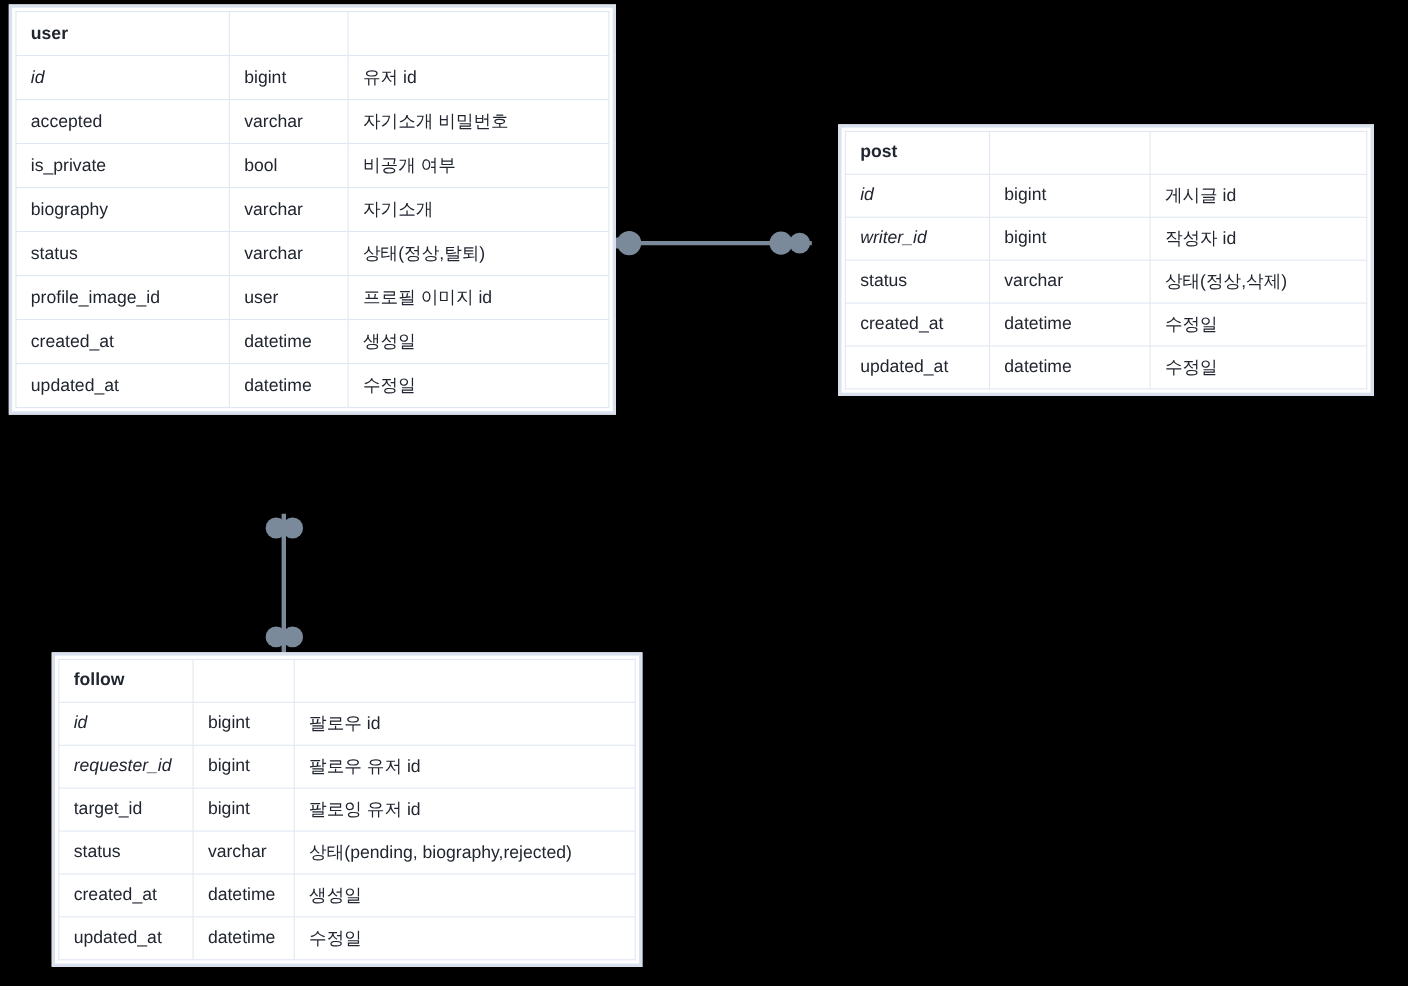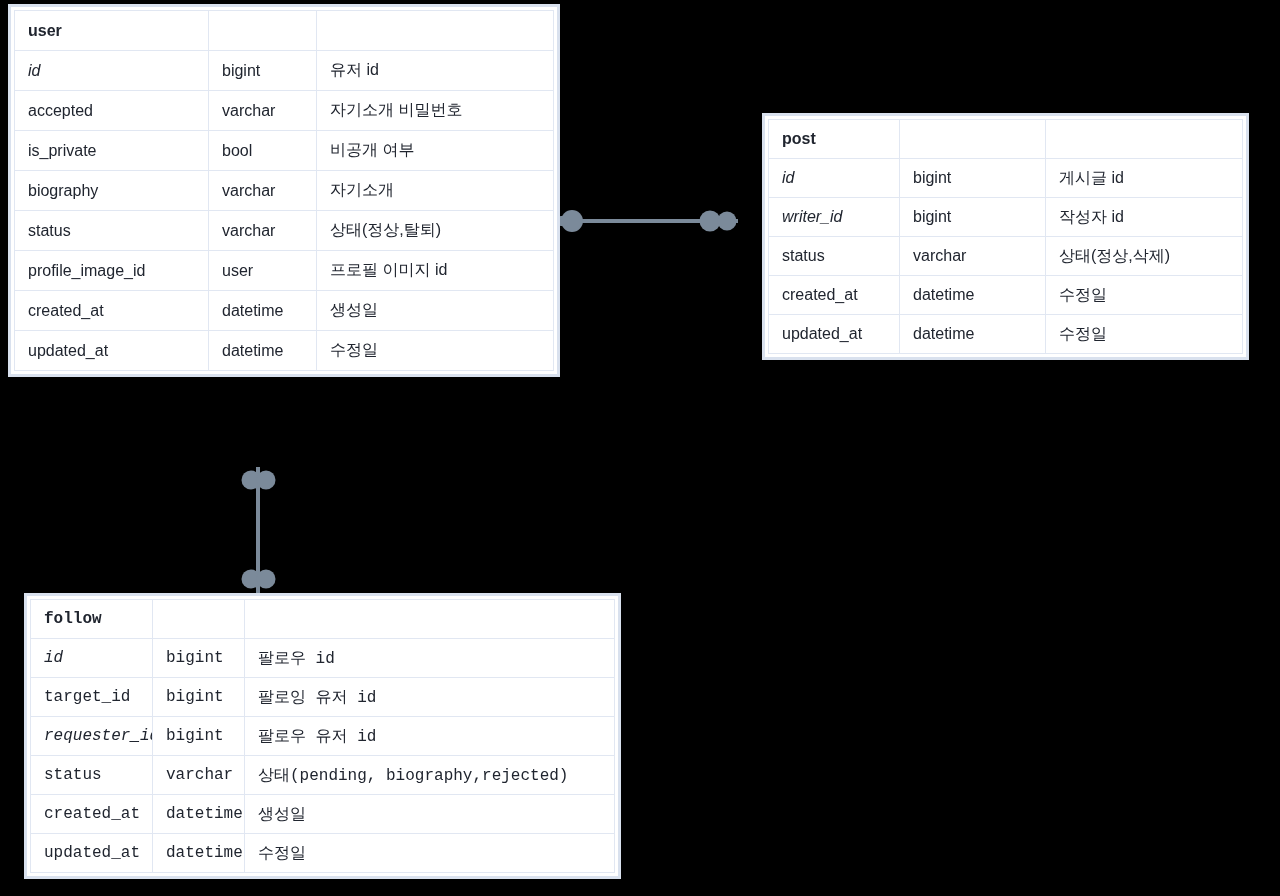--- a/index.html
+++ b/index.html
@@ -147,47 +147,47 @@
     </tr>
     <tr>
       <td>updated_at</td>
       <td>datetime</td>
       <td>수정일</td>
     </tr>
   </tbody>
     </table>
 </div>
 
-<div class="card compact" style="left:24px;top:593px;width:597px;font-family:Liberation Mono, monospace;">
+<div class="card compact" style="left:47px;top:593px;width:537px;">
   <table>
     <colgroup>
         <col style="width:122px">
         <col style="width:92px">
         <col>
       </colgroup>
     <tbody>
         <tr>
       <td class="title">follow</td>
       <td></td>
       <td></td>
     </tr>
     <tr>
       <td class="fi">id</td>
       <td>bigint</td>
       <td>팔로우 id</td>
     </tr>
     <tr>
+      <td class="fi">requester_id</td>
+      <td>bigint</td>
+      <td>팔로우 유저 id</td>
+    </tr>
+    <tr>
       <td>target_id</td>
       <td>bigint</td>
       <td>팔로잉 유저 id</td>
-    </tr>
-    <tr>
-      <td class="fi">requester_id</td>
-      <td>bigint</td>
-      <td>팔로우 유저 id</td>
     </tr>
     <tr>
       <td>status</td>
       <td>varchar</td>
       <td>상태(pending, biography,rejected)</td>
     </tr>
     <tr>
       <td>created_at</td>
       <td>datetime</td>
       <td>생성일</td>

